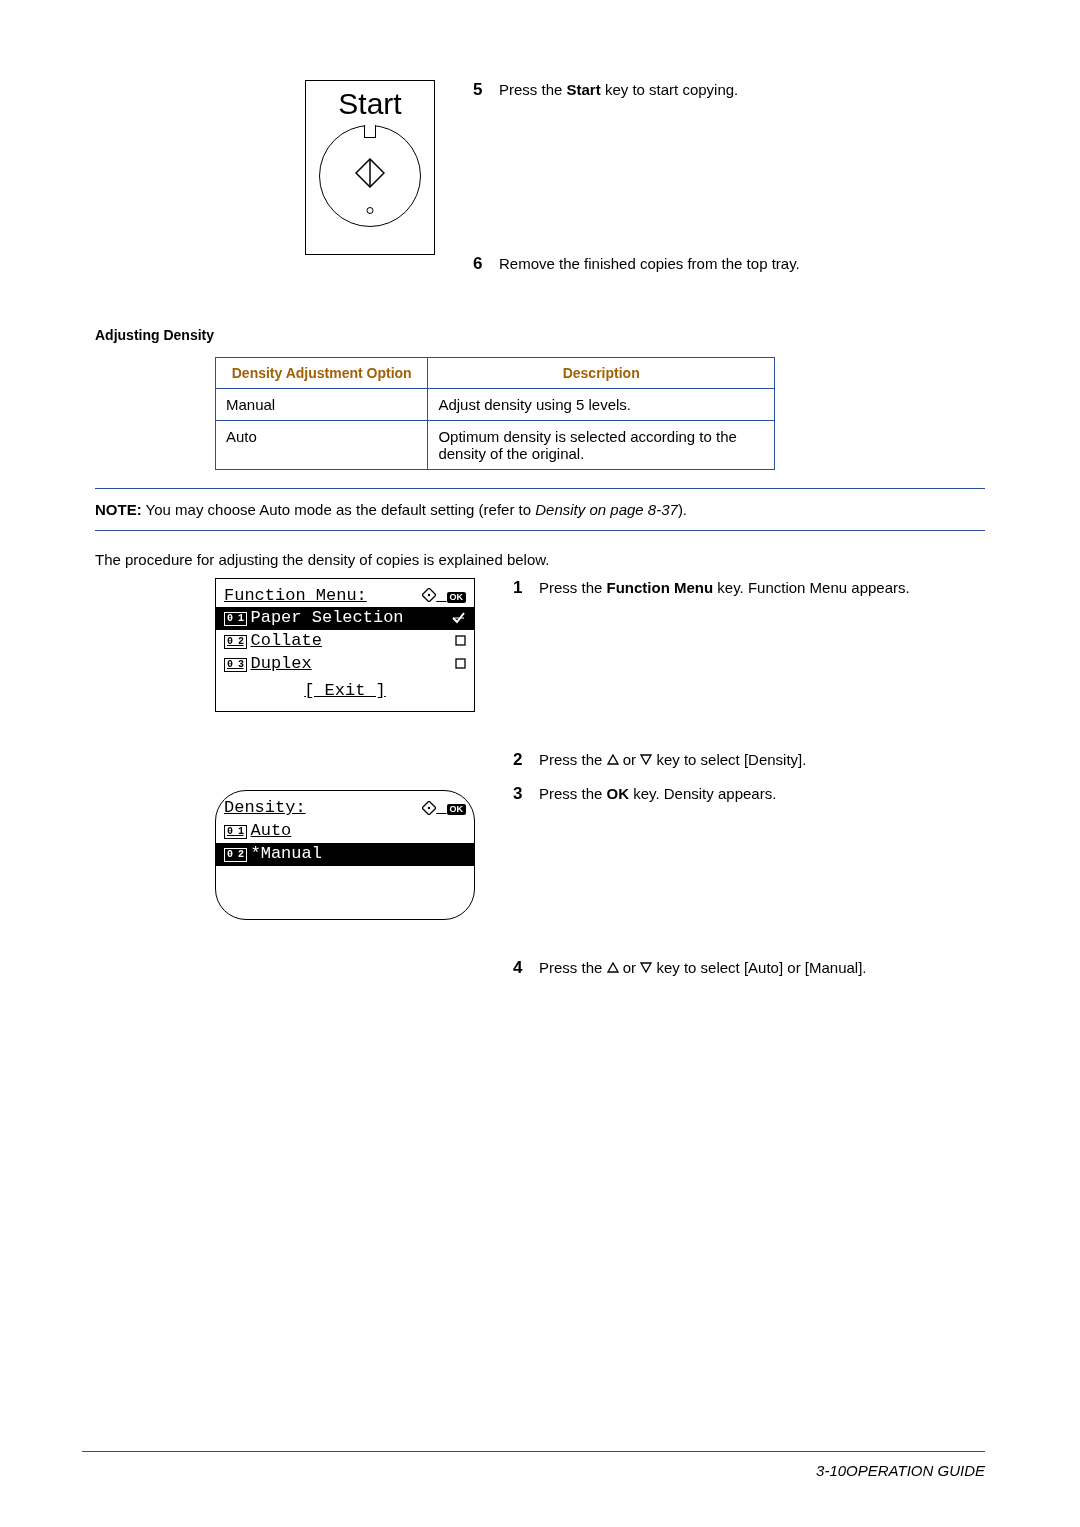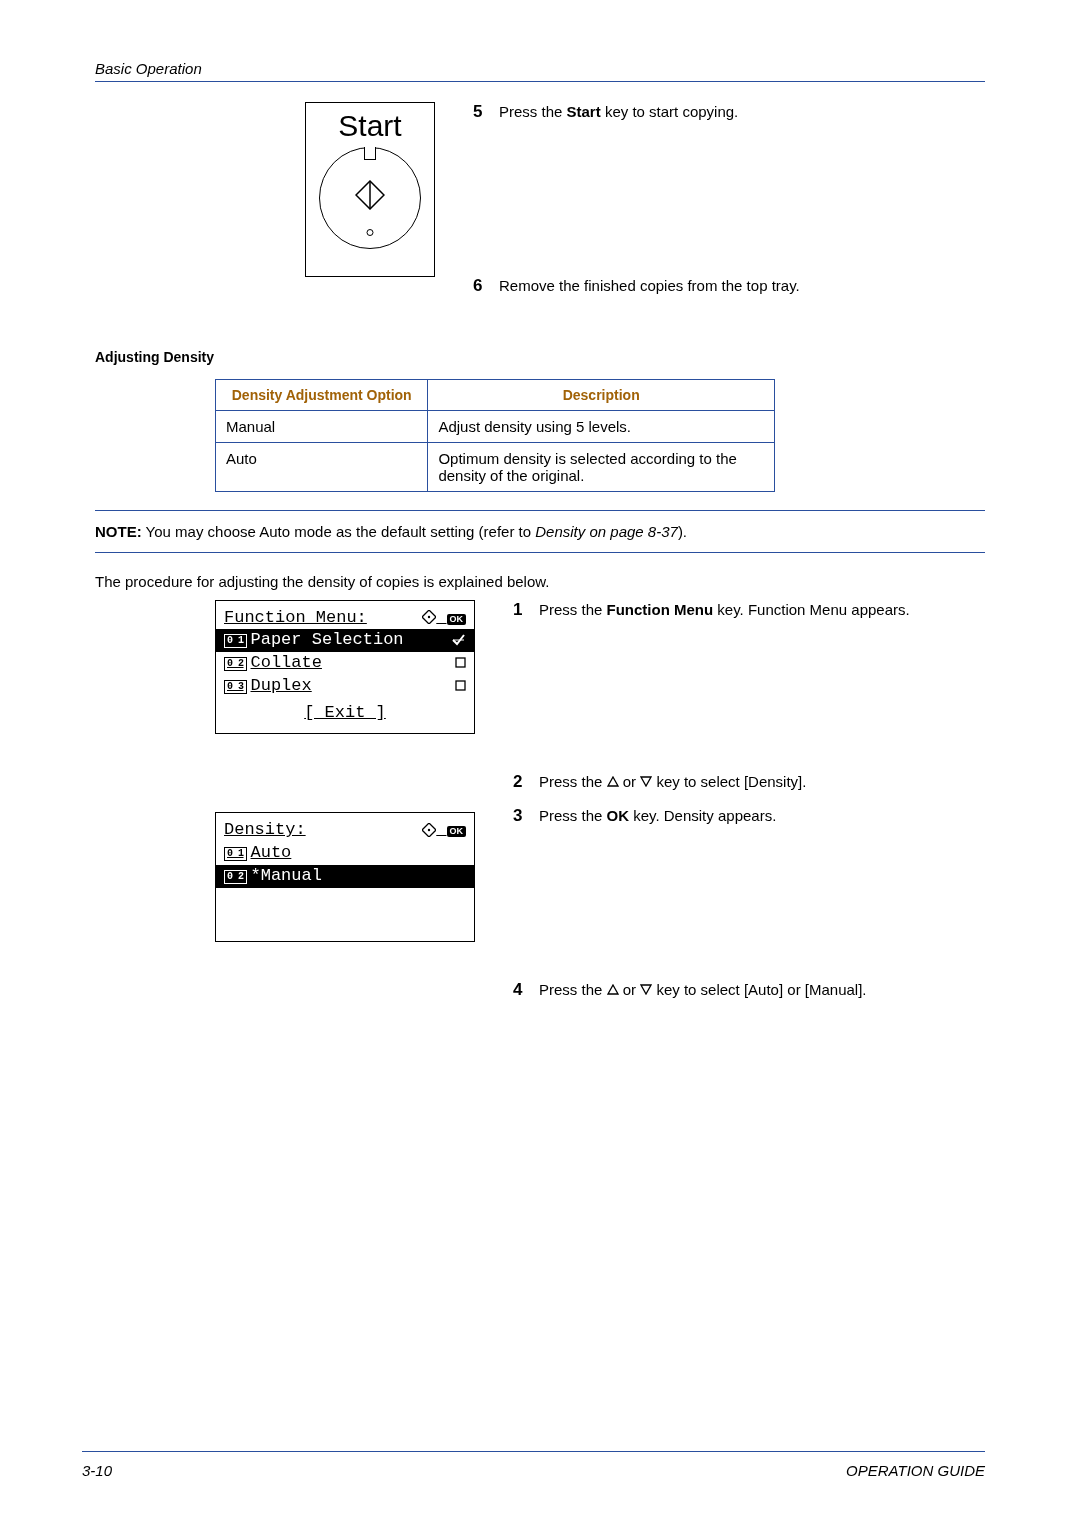--- a/index.html
+++ b/index.html
@@ -184,21 +184,21 @@
     margin-left: 38px;
   }
   .footer {
     position: absolute;
     bottom: 48px;
     left: 82px;
     right: 95px;
     border-top: 1.5px solid #2a4f9e;
     padding-top: 10px;
     display: flex;
-    justify-content: space-between;
+    justify-content: flex-end;
     font-style: italic;
     font-size: 15px;
   }
   .ok-badge {
     display:inline-block;
     background:#000;
     color:#fff;
     font-family: Arial, sans-serif;
     font-size:9px;
     font-weight:bold;
@@ -207,24 +207,20 @@
     line-height:1;
   }
   .nav-diamond svg { vertical-align: middle; }
   .check-icon svg, .square-icon svg { vertical-align: middle; }
 </style>
 </head>
 <body>
 
 <div class="page">
 
-  <div class="header">
-    <span>Basic Operation</span>
-    <span></span>
-  </div>
 
   <div class="section-row">
     <div class="start-box">
       <div class="start-label">Start</div>
       <div class="start-circle">
         <div class="start-notch"></div>
         <div class="start-diamond">
           <svg width="30" height="30">
               <polygon points="15,1 29,15 15,29 1,15" fill="none" stroke="#000" stroke-width="1.5"></polygon>
               <line x1="15" y1="1" x2="15" y2="29" stroke="#000" stroke-width="1.5"></line>
@@ -322,21 +318,21 @@
           <span>Press the </span><b>Function Menu</b><span> key. Function Menu appears.</span>
         </div>
       </div>
     </div>
   </div>
 
   <div style="height:30px"></div>
 
   <div class="step-block">
     <div class="lcd-col" style="padding-top:40px;">
-      <div class="lcd" style="min-height:130px;">
+      <div class="lcd" style="min-height:130px;border-radius:31px;">
         <div class="lcd-title">
           <span>Density:</span>
           <span>
             <span class="nav-diamond"><svg width="14" height="14">
                   <polygon points="7,0 14,7 7,14 0,7" fill="none" stroke="#000" stroke-width="1.3"></polygon>
                   <circle cx="7" cy="7" r="1.2" fill="#000"></circle>
                 </svg></span>
             <span class="ok-badge">OK</span>
           </span>
         </div>

